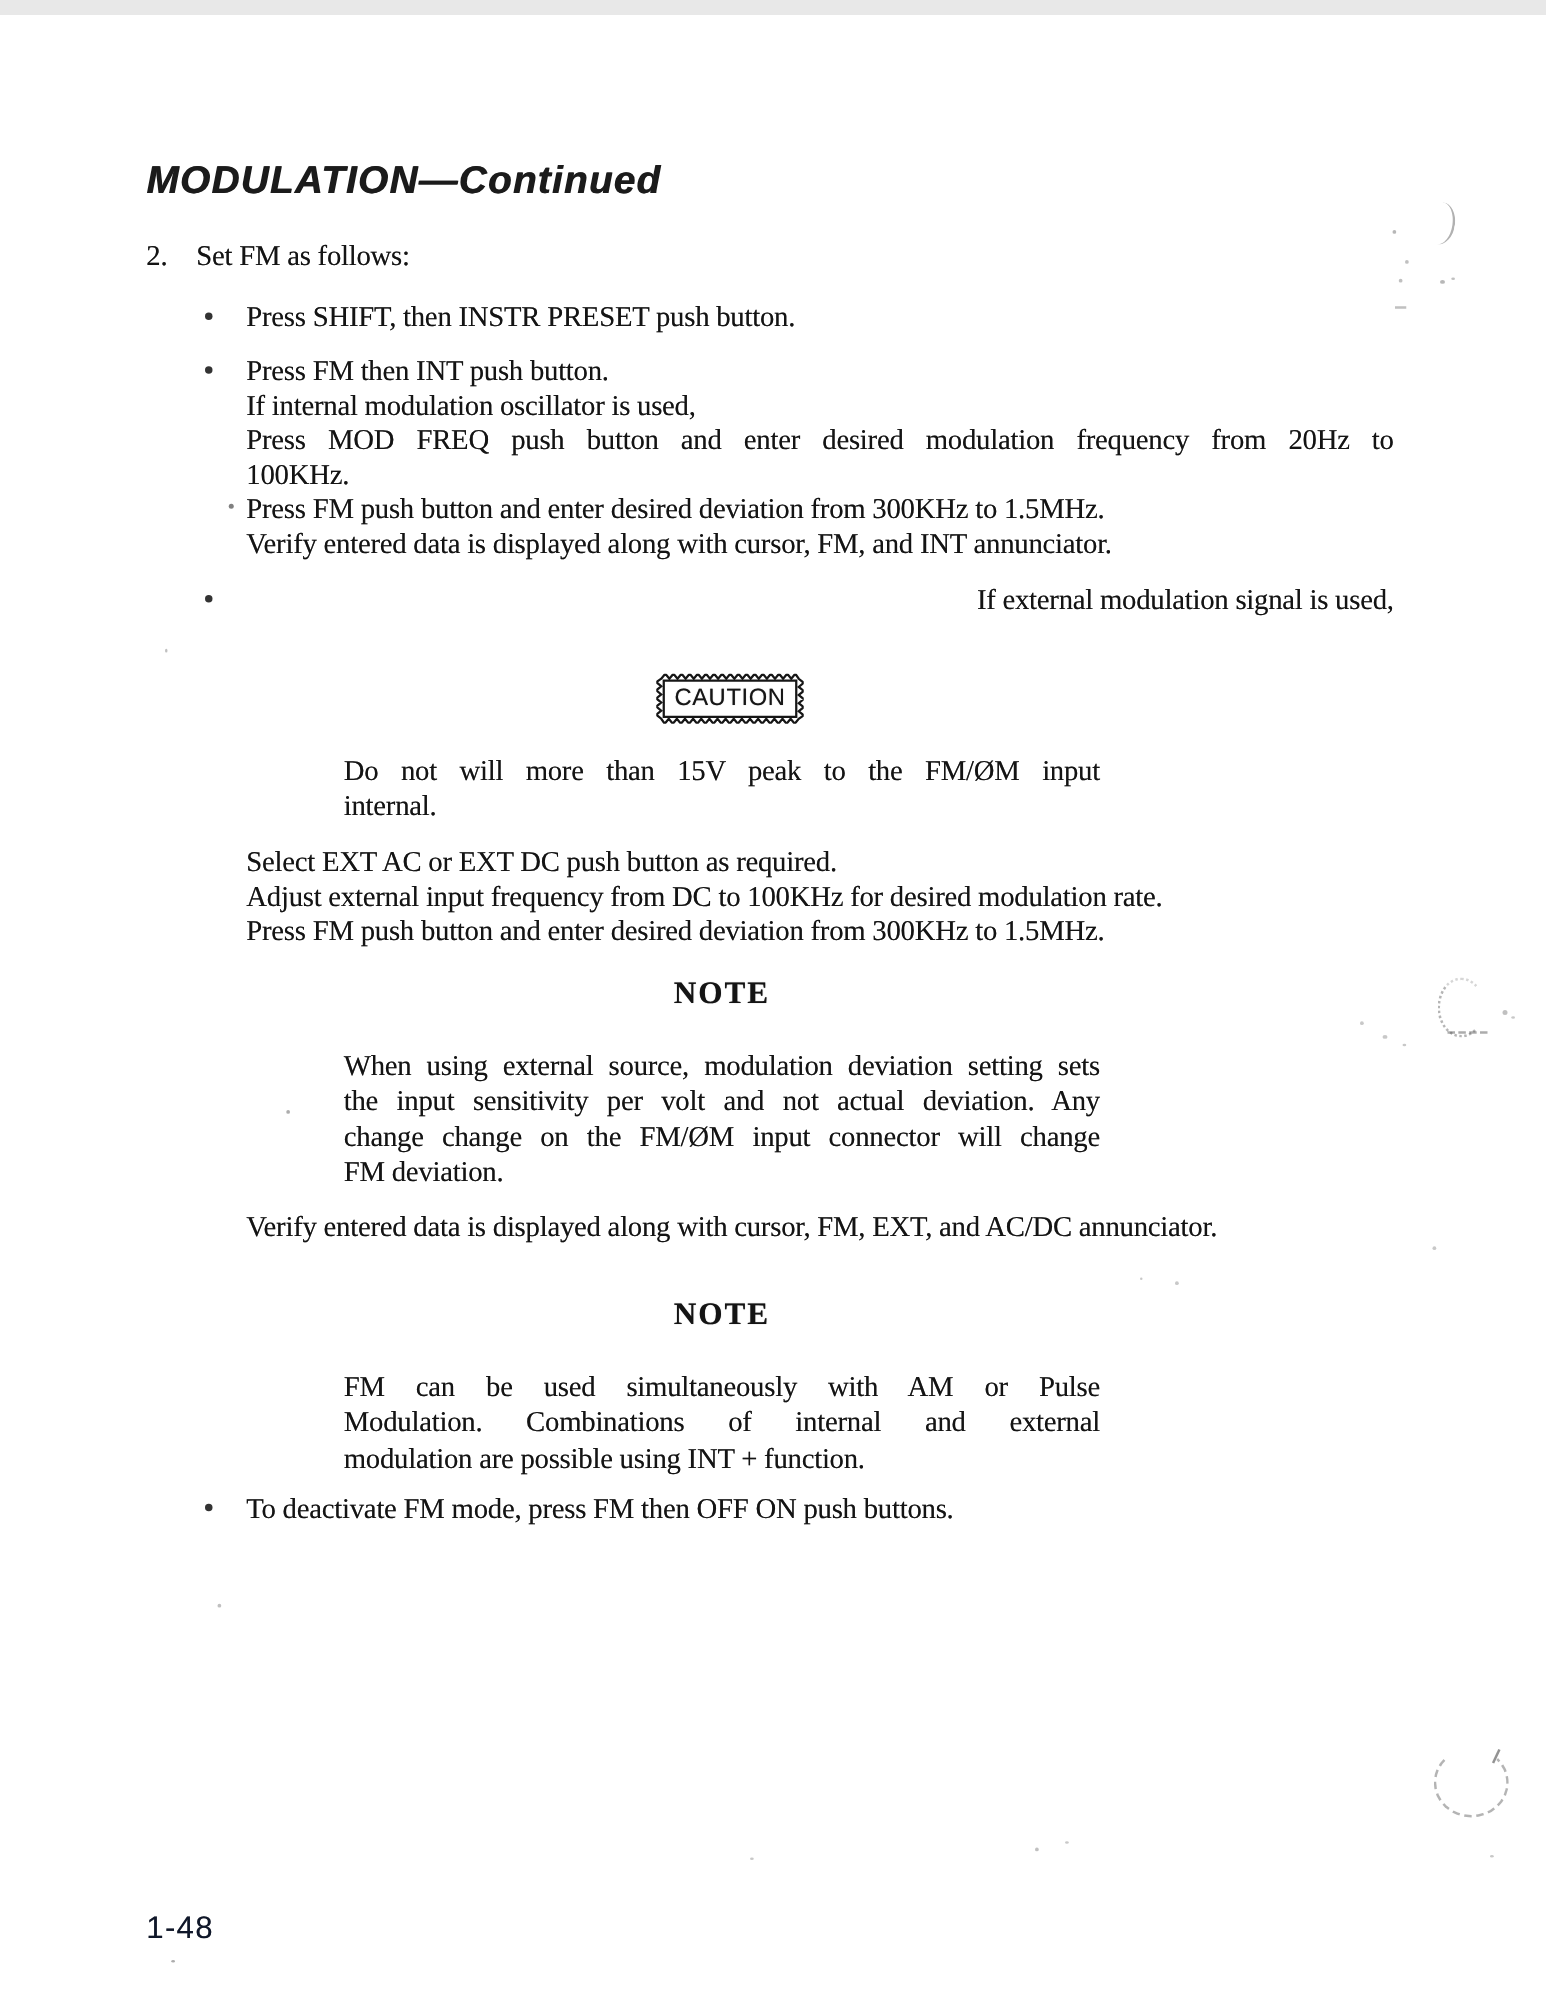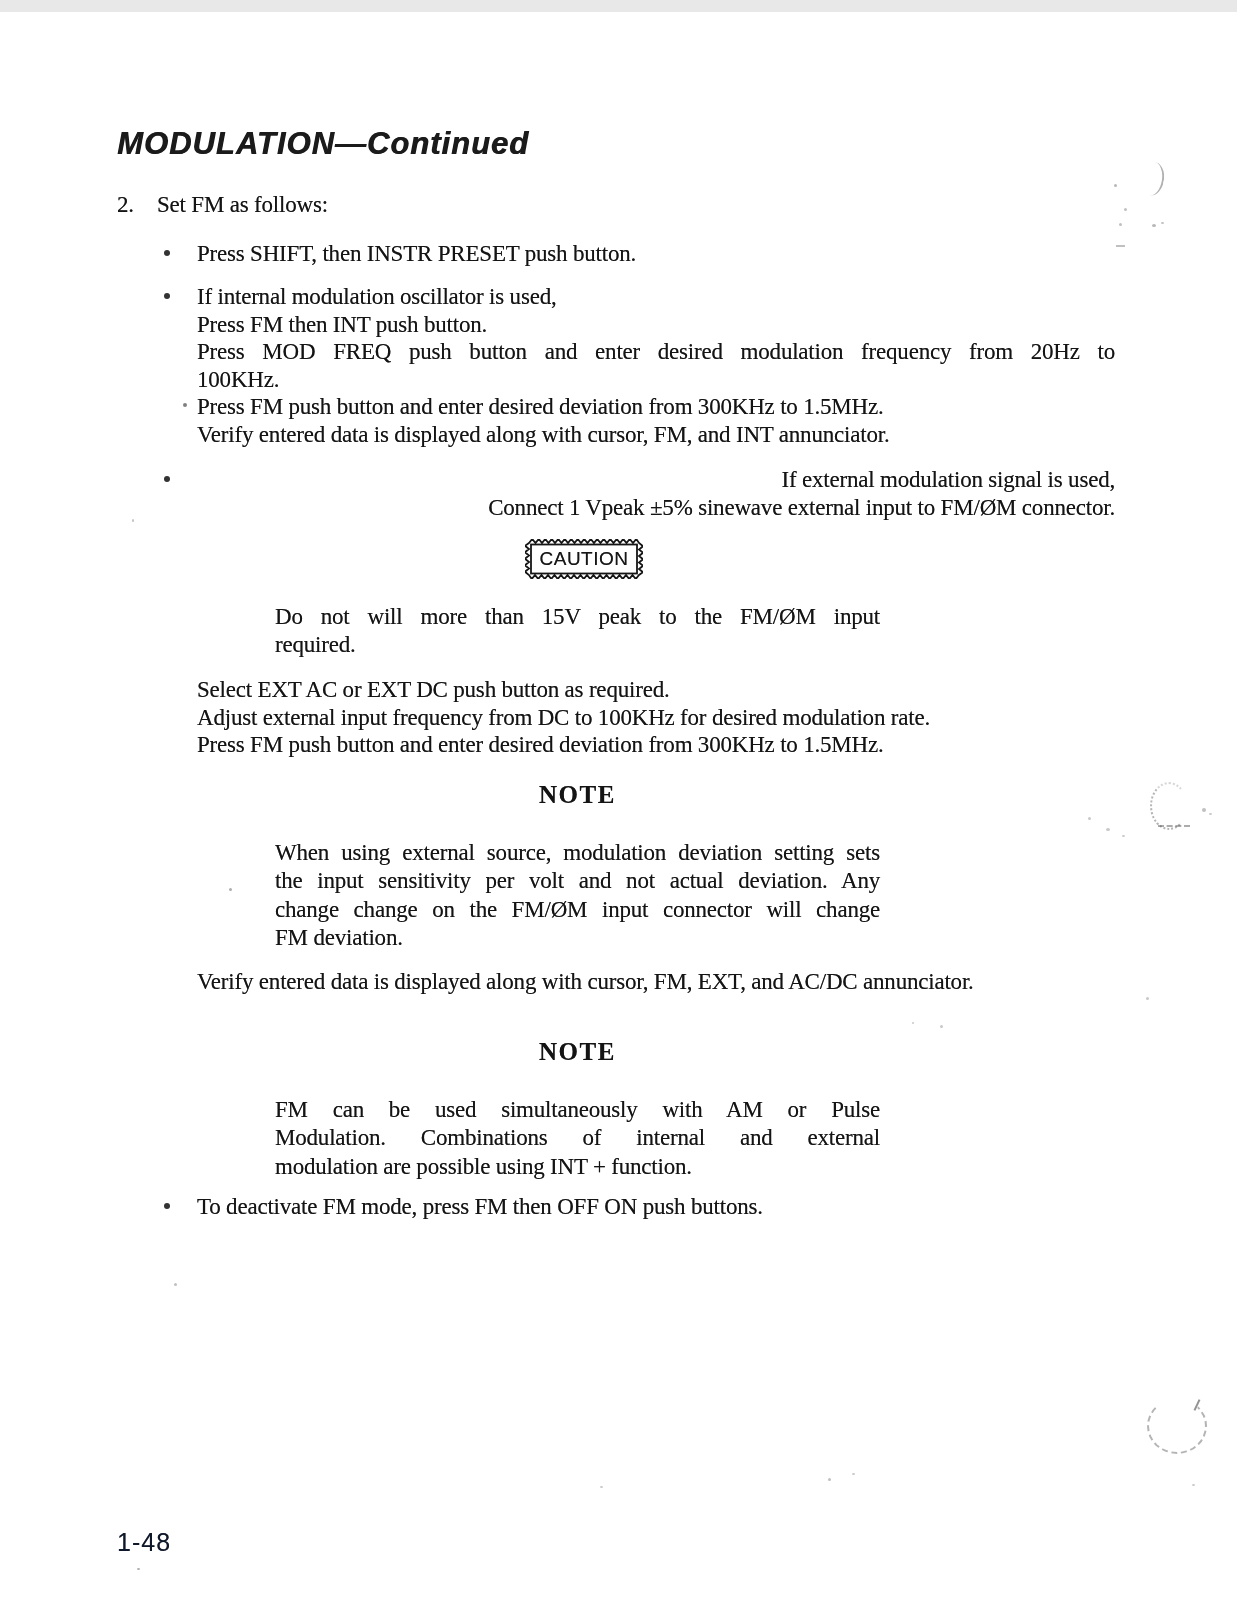--- a/index.html
+++ b/index.html
@@ -61,45 +61,44 @@
   <div class="abs doc-heading">MODULATION—Continued</div>
 
   <div class="abs body-text step-number">2.</div>
   <div class="abs body-text step-label">Set FM as follows:</div>
 
   <div class="abs bullet-dot" style="left:164px;top:238px;"></div>
   <div class="abs body-text" style="left:197px;top:228px;">Press SHIFT, then INSTR PRESET push button.</div>
 
   <div class="abs bullet-dot" style="left:164px;top:281px;"></div>
   <div class="abs body-text wrapblock" style="left:197px;top:271px;width:918px;">
+    <span class="jline">Press FM then INT push button.</span>
     <span class="jline">If internal modulation oscillator is used,</span>
-    <span class="jline">Press FM then INT push button.</span>
     <span class="jline just">Press MOD FREQ push button and enter desired modulation frequency from 20Hz to</span>
     <span class="jline">100KHz.</span>
     <span class="jline">Press FM push button and enter desired deviation from 300KHz to 1.5MHz.</span>
     <span class="jline">Verify entered data is displayed along with cursor, FM, and INT annunciator.</span>
   </div>
 
   <div class="abs bullet-dot" style="left:164px;top:464px;"></div>
   <div class="abs body-text wrapblock" style="left:197px;top:454px;width:918px;text-align:right;">
     <span class="jline">If external modulation signal is used,</span>
-    <span class="jline">Connect 1 Vpeak ±5% sinewave external input to FM/ØM connector.</span>
   </div>
 
   <div class="abs caution-wrap">
     <svg width="118" height="40" viewBox="0 0 118 40">
       <path id="zzpath" fill="none" stroke="#161616" stroke-width="1.8" d="M 4 4 L 7.25 0 L 10.5 4 L 13.75 0 L 17 4 L 20.25 0 L 23.5 4 L 26.75 0 L 30 4 L 33.25 0 L 36.5 4 L 39.75 0 L 43 4 L 46.25 0 L 49.5 4 L 52.75 0 L 56 4 L 59.25 0 L 62.5 4 L 65.75 0 L 69 4 L 72.25 0 L 75.5 4 L 78.75 0 L 82 4 L 85.25 0 L 88.5 4 L 91.75 0 L 95 4 L 98.25 0 L 101.5 4 L 104.75 0 L 108 4 L 111.25 0 L 114 4 L 118 7.25 L 114 10.5 L 118 13.75 L 114 17 L 118 20.25 L 114 23.5 L 118 26.75 L 114 30 L 118 33.25 L 114 36 L 110.75 40 L 107.5 36 L 104.25 40 L 101 36 L 97.75 40 L 94.5 36 L 91.25 40 L 88 36 L 84.75 40 L 81.5 36 L 78.25 40 L 75 36 L 71.75 40 L 68.5 36 L 65.25 40 L 62 36 L 58.75 40 L 55.5 36 L 52.25 40 L 49 36 L 45.75 40 L 42.5 36 L 39.25 40 L 36 36 L 32.75 40 L 29.5 36 L 26.25 40 L 23 36 L 19.75 40 L 16.5 36 L 13.25 40 L 10 36 L 6.75 40 L 4 36 L 0 32.75 L 4 29.5 L 0 26.25 L 4 23 L 0 19.75 L 4 16.5 L 0 13.25 L 4 10 L 0 6.75 L 4 4 Z"></path>
       <rect x="6" y="5.5" width="106" height="29" fill="none" stroke="#161616" stroke-width="1.8"></rect>
     </svg>
     <span class="caution-label">CAUTION</span>
   </div>
 
   <div class="abs body-text wrapblock indent-block" style="top:591px;">
     <span class="jline just">Do not will more than 15V peak to the FM/ØM input</span>
-    <span class="jline">required.</span>
+    <span class="jline">internal.</span>
   </div>
 
   <div class="abs body-text wrapblock" style="left:197px;top:664px;width:918px;">
     <span class="jline">Select EXT AC or EXT DC push button as required.</span>
     <span class="jline">Adjust external input frequency from DC to 100KHz for desired modulation rate.</span>
     <span class="jline">Press FM push button and enter desired deviation from 300KHz to 1.5MHz.</span>
   </div>
 
   <div class="abs body-text note-heading" style="top:769px;">NOTE</div>
   <div class="abs body-text wrapblock indent-block" style="top:827px;line-height:28.4px;">

